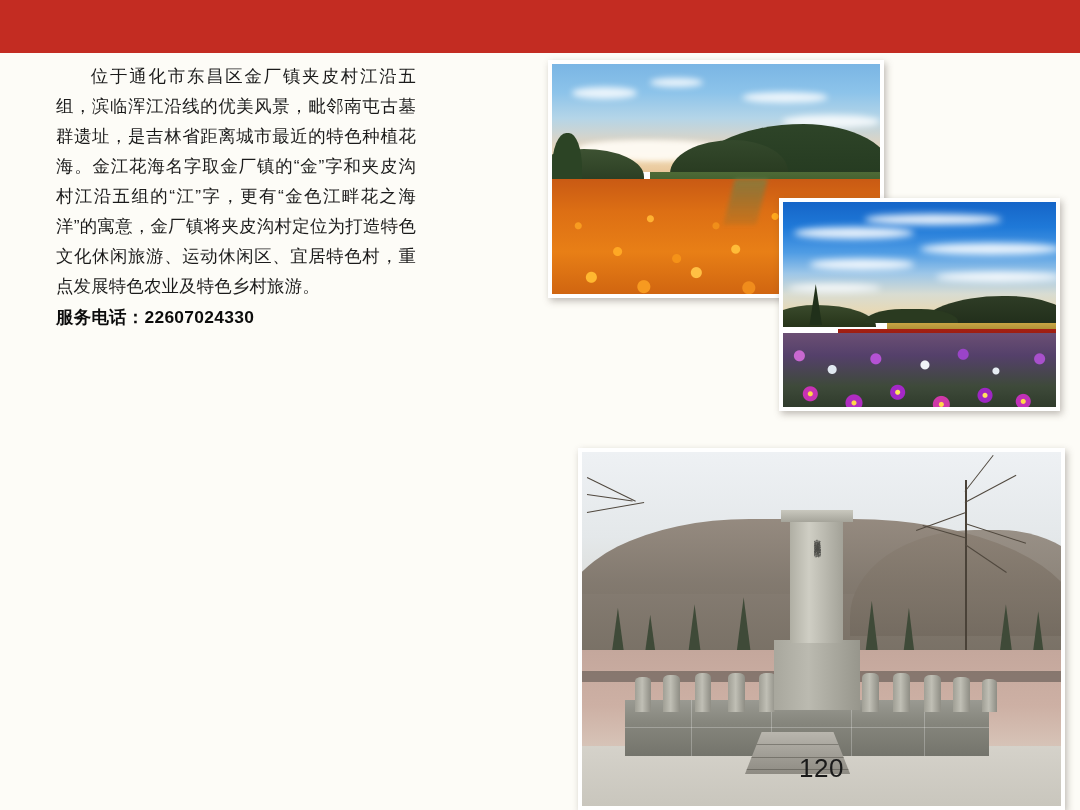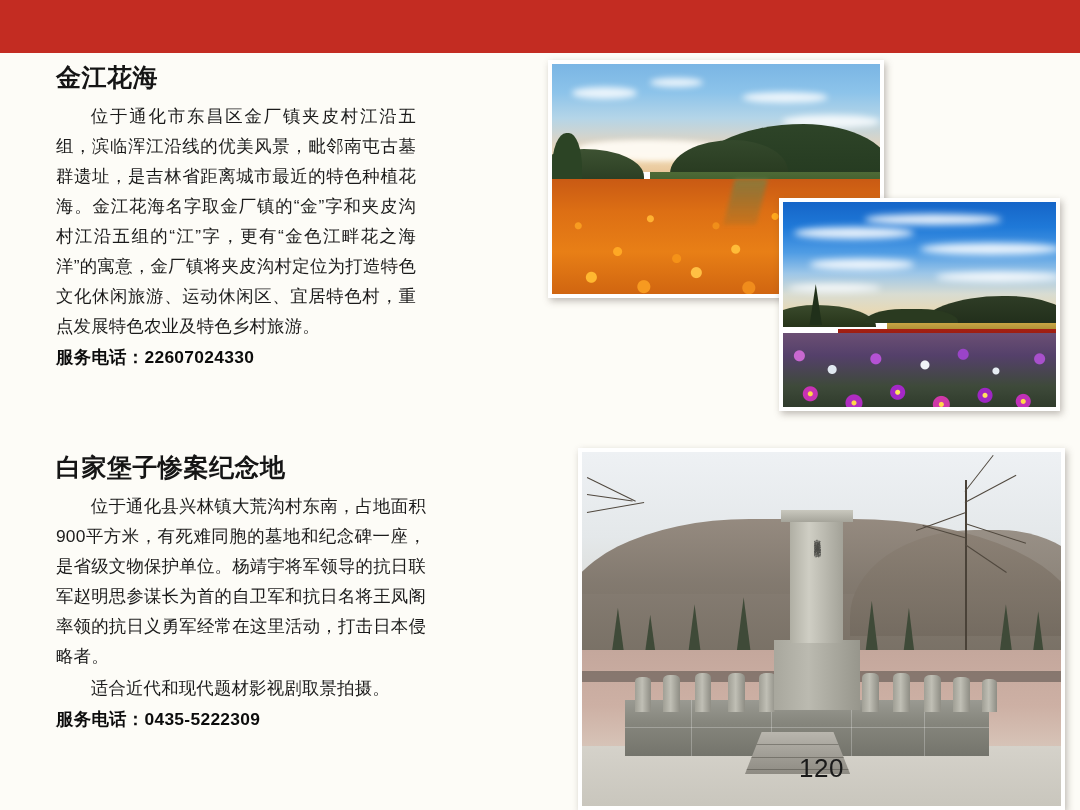--- a/index.html
+++ b/index.html
@@ -357,31 +357,24 @@
   }
 </style>
 </head>
 <body>
 
 <div class="page">
 
   <div class="top-banner"></div>
 
   <div class="text-col">
-    <h2 class="sec-title">金江花海</h2>
     <p class="body-para">位于通化市东昌区金厂镇夹皮村江沿五组，滨临浑江沿线的优美风景，毗邻南屯古墓群遗址，是吉林省距离城市最近的特色种植花海。金江花海名字取金厂镇的“金”字和夹皮沟村江沿五组的“江”字，更有“金色江畔花之海洋”的寓意，金厂镇将夹皮沟村定位为打造特色文化休闲旅游、运动休闲区、宜居特色村，重点发展特色农业及特色乡村旅游。</p>
     <p class="phone-line">服务电话：22607024330</p>
   </div>
 
-  <div class="text-col-2">
-    <h2 class="sec-title">白家堡子惨案纪念地</h2>
-    <p class="body-para">位于通化县兴林镇大荒沟村东南，占地面积900平方米，有死难同胞的墓地和纪念碑一座，是省级文物保护单位。杨靖宇将军领导的抗日联军赵明思参谋长为首的自卫军和抗日名将王凤阁率领的抗日义勇军经常在这里活动，打击日本侵略者。</p>
-    <p class="note-para">适合近代和现代题材影视剧取景拍摄。</p>
-    <p class="phone-line">服务电话：0435-5222309</p>
-  </div>
 
   <div class="photo" id="photo-marigold">
     <div class="canvas">
       <div class="mari-sky"></div>
       <div class="mari-cloud" style="left:6%;top:10%;width:20%;height:5%;"></div>
       <div class="mari-cloud" style="left:30%;top:6%;width:16%;height:4%;"></div>
       <div class="mari-cloud" style="left:58%;top:12%;width:26%;height:5%;"></div>
       <div class="mari-cloud" style="left:70%;top:22%;width:30%;height:6%;"></div>
       <div class="mari-cloudband"></div>
       <div class="mari-hill-r"></div>

